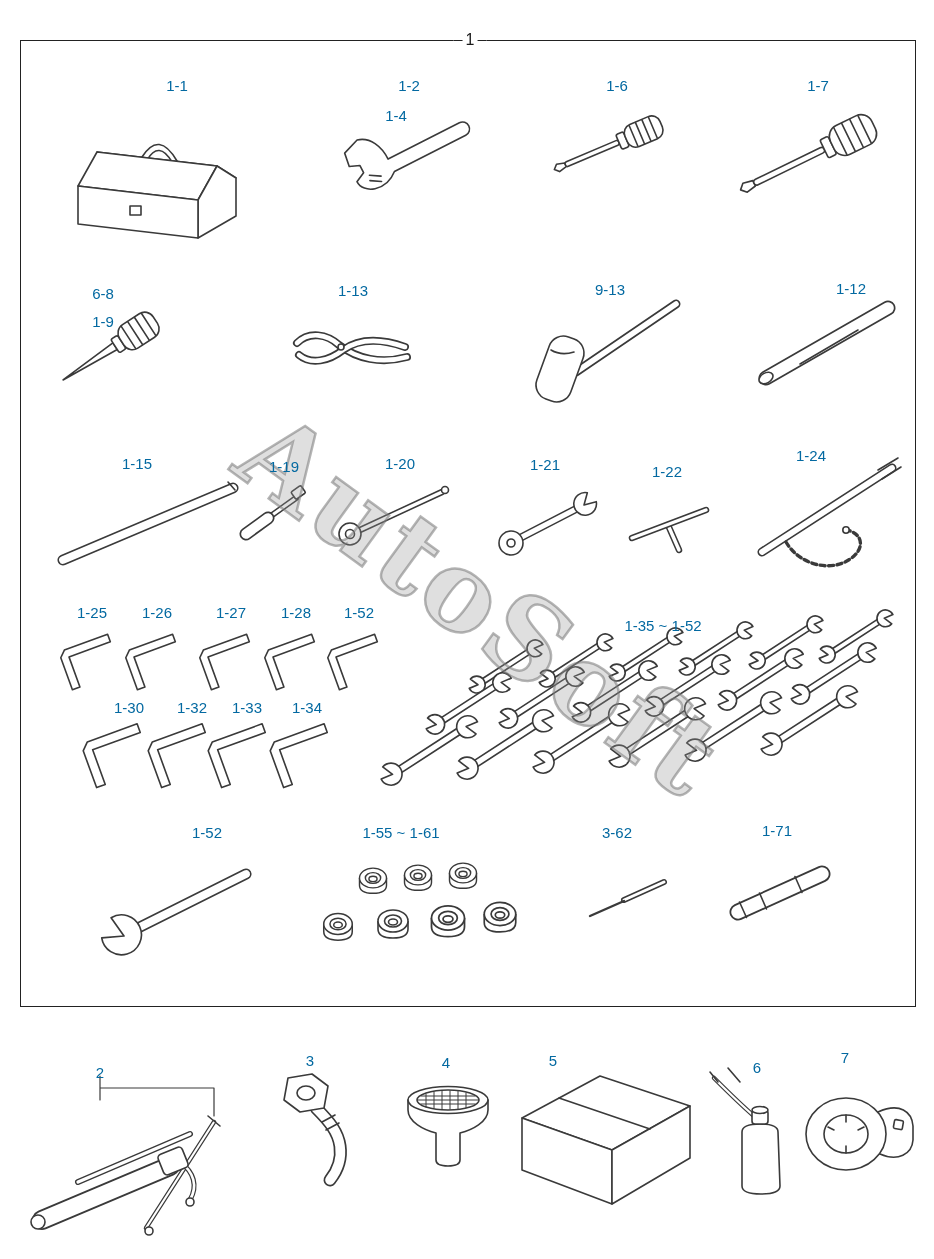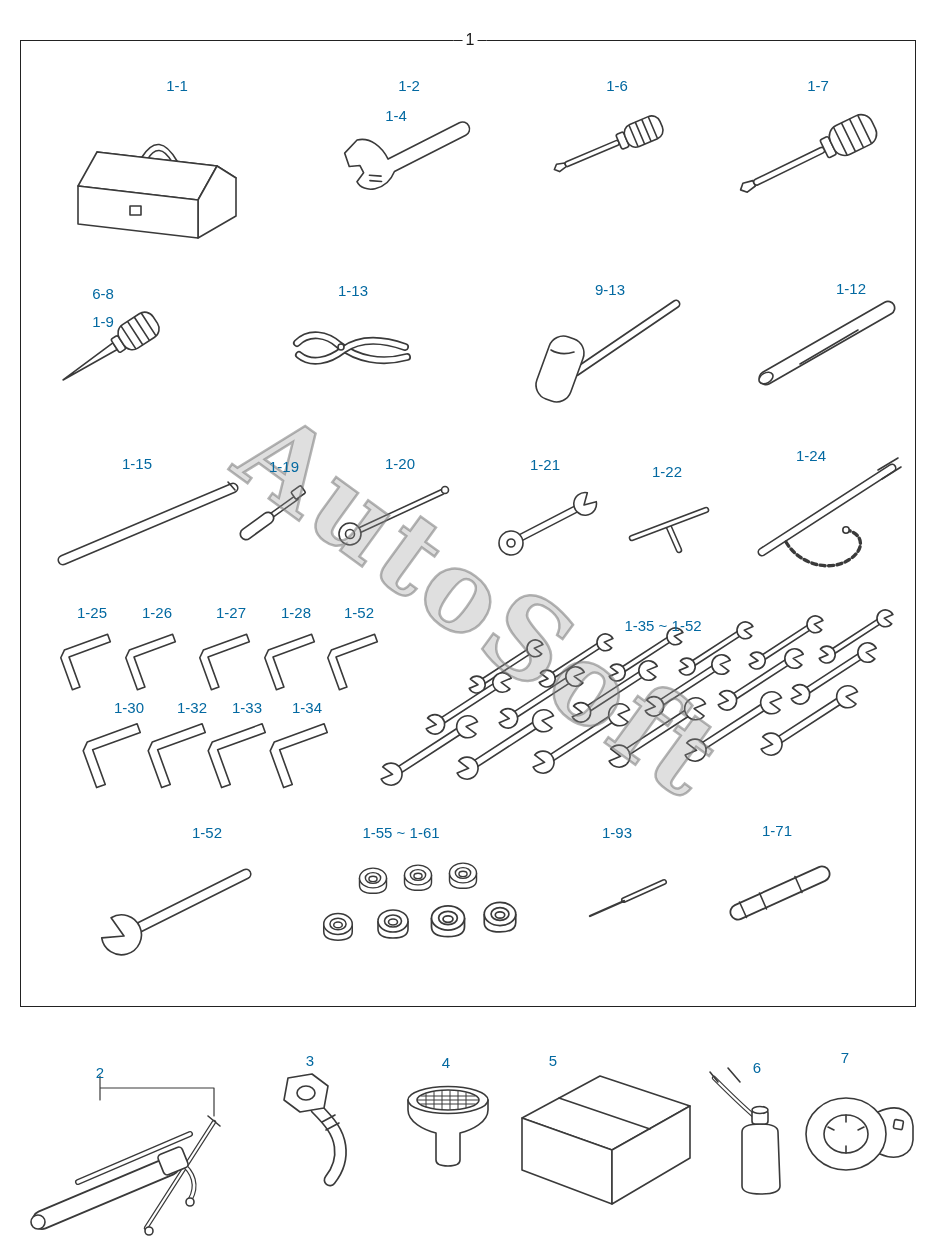--- a/index.html
+++ b/index.html
@@ -75,21 +75,21 @@
   <div class="lbl" style="left:231px;top:604px">1-27</div>
   <div class="lbl" style="left:296px;top:604px">1-28</div>
   <div class="lbl" style="left:359px;top:604px">1-52</div>
   <div class="lbl" style="left:129px;top:699px">1-30</div>
   <div class="lbl" style="left:192px;top:699px">1-32</div>
   <div class="lbl" style="left:247px;top:699px">1-33</div>
   <div class="lbl" style="left:307px;top:699px">1-34</div>
   <div class="lbl" style="left:663px;top:617px">1-35 ~ 1-52</div>
   <div class="lbl" style="left:207px;top:824px">1-52</div>
   <div class="lbl" style="left:401px;top:824px">1-55 ~ 1-61</div>
-  <div class="lbl" style="left:617px;top:824px">1-93</div>
+  <div class="lbl" style="left:617px;top:824px">3-62</div>
   <div class="lbl" style="left:777px;top:822px">1-71</div>
   <div class="lbl" style="left:100px;top:1064px">2</div>
   <div class="lbl" style="left:310px;top:1052px">3</div>
   <div class="lbl" style="left:446px;top:1054px">4</div>
   <div class="lbl" style="left:553px;top:1052px">5</div>
   <div class="lbl" style="left:757px;top:1059px">6</div>
   <div class="lbl" style="left:845px;top:1049px">7</div>
 
   <div class="art" style="left:58px;top:90px;width:210px;height:160px">
     <svg viewBox="0 0 210 160">

